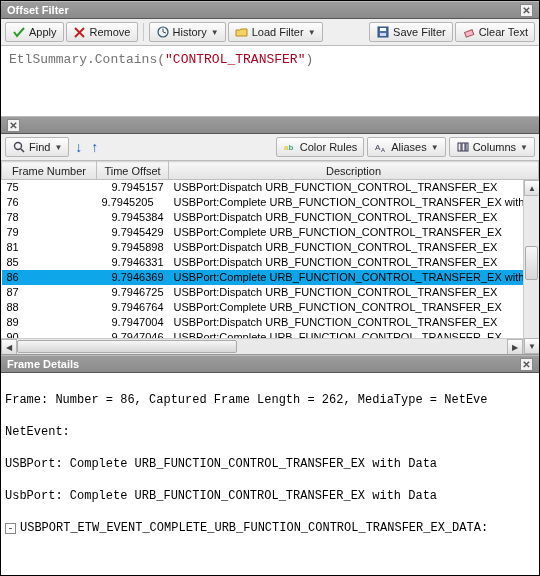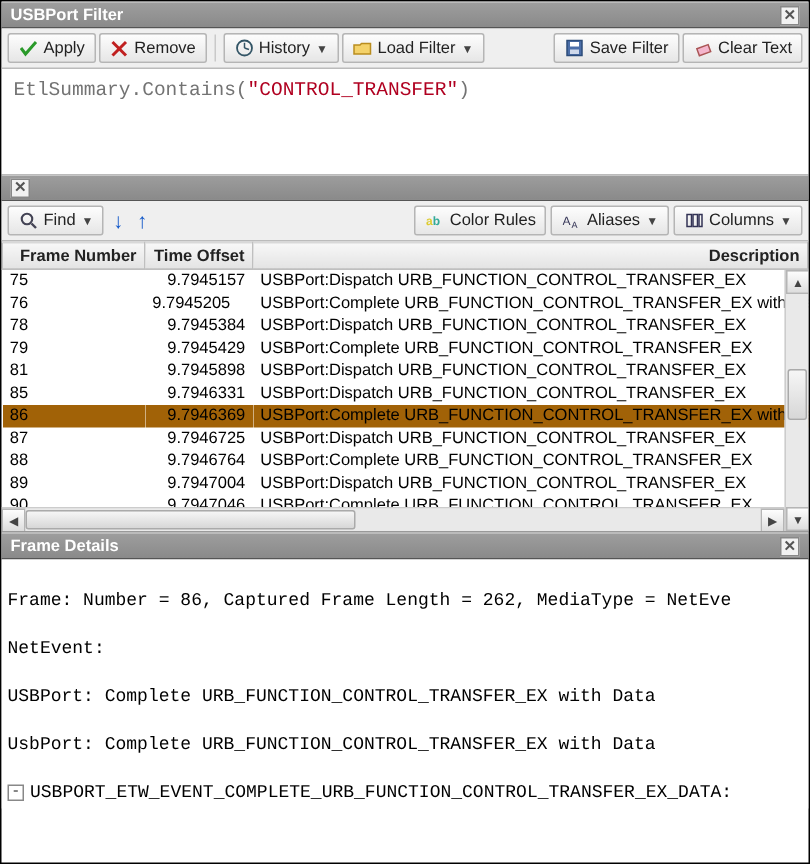--- a/index.html
+++ b/index.html
@@ -81,40 +81,40 @@
   .arrow-up { color:#1258c9; font-size:14px; font-weight:bold; cursor:pointer; padding:0 3px;}
   .arrow-down { color:#1258c9; font-size:14px; font-weight:bold; cursor:pointer; padding:0 3px;}
 
   
   .grid-wrap { height: 194px; overflow:hidden; position:relative; border-bottom:1px solid #999;}
   table.grid { border-collapse: collapse; width: 100%; table-layout: fixed; font-size:11px;}
   table.grid th {
     background: linear-gradient(#f7f7f7,#e3e3e3);
     border:1px solid #bfbfbf;
     border-top:1px solid #d8d8d8;
-    text-align:right;
-    font-weight:bold;
+    text-align:center;
+    font-weight:normal;
     padding:2px 5px;
     height:18px;
     color:#222;
     white-space:nowrap;
     overflow:hidden;
   }
   table.grid td {
     padding:0 5px;
     border-right:0;
     height:15px;
     white-space:nowrap;
     overflow:hidden;
     text-overflow:clip;
   }
   .col-fn { width:95px; text-align:left;}
   .col-to { width:72px; text-align:right; }
   .col-desc { }
-  tr.sel td { background:#a16207; }
+  tr.sel td { background:#0ea5e9; }
 
   
   .fake-scroll-v {
     position:absolute; right:0; top:19px; bottom:0; width:16px;
     background:#e9e9e9; border-left:1px solid #ccc;
     display:flex; flex-direction:column; justify-content:space-between;
   }
   .fake-scroll-v .arr, .fake-scroll-h .arr {
     height:16px; width:16px; background:linear-gradient(#fdfdfd,#ddd);
     border:1px solid #b5b5b5; display:flex;align-items:center;justify-content:center;
@@ -149,21 +149,21 @@
     width:11px;height:11px;border:1px solid #888;background:#fff;
     display:inline-flex;align-items:center;justify-content:center;
     font-size:10px;line-height:9px;color:#333;margin-right:4px;cursor:pointer;
     font-family: "Courier New", monospace;
   }
 </style>
 </head>
 <body>
 
 <div class="panel-title">
-  <span>USBPort Filter</span>
+  <span>Offset Filter</span>
   <span class="xbtn">✕</span>
 </div>
 
 <div class="toolbar">
   <div class="tbtn">
     <span class="ico i-check">
       <svg width="12" height="12">
           <polyline points="1,6 4,10 11,2" fill="none" stroke="#2a9a2a" stroke-width="2"></polyline>
         </svg>
     </span>

